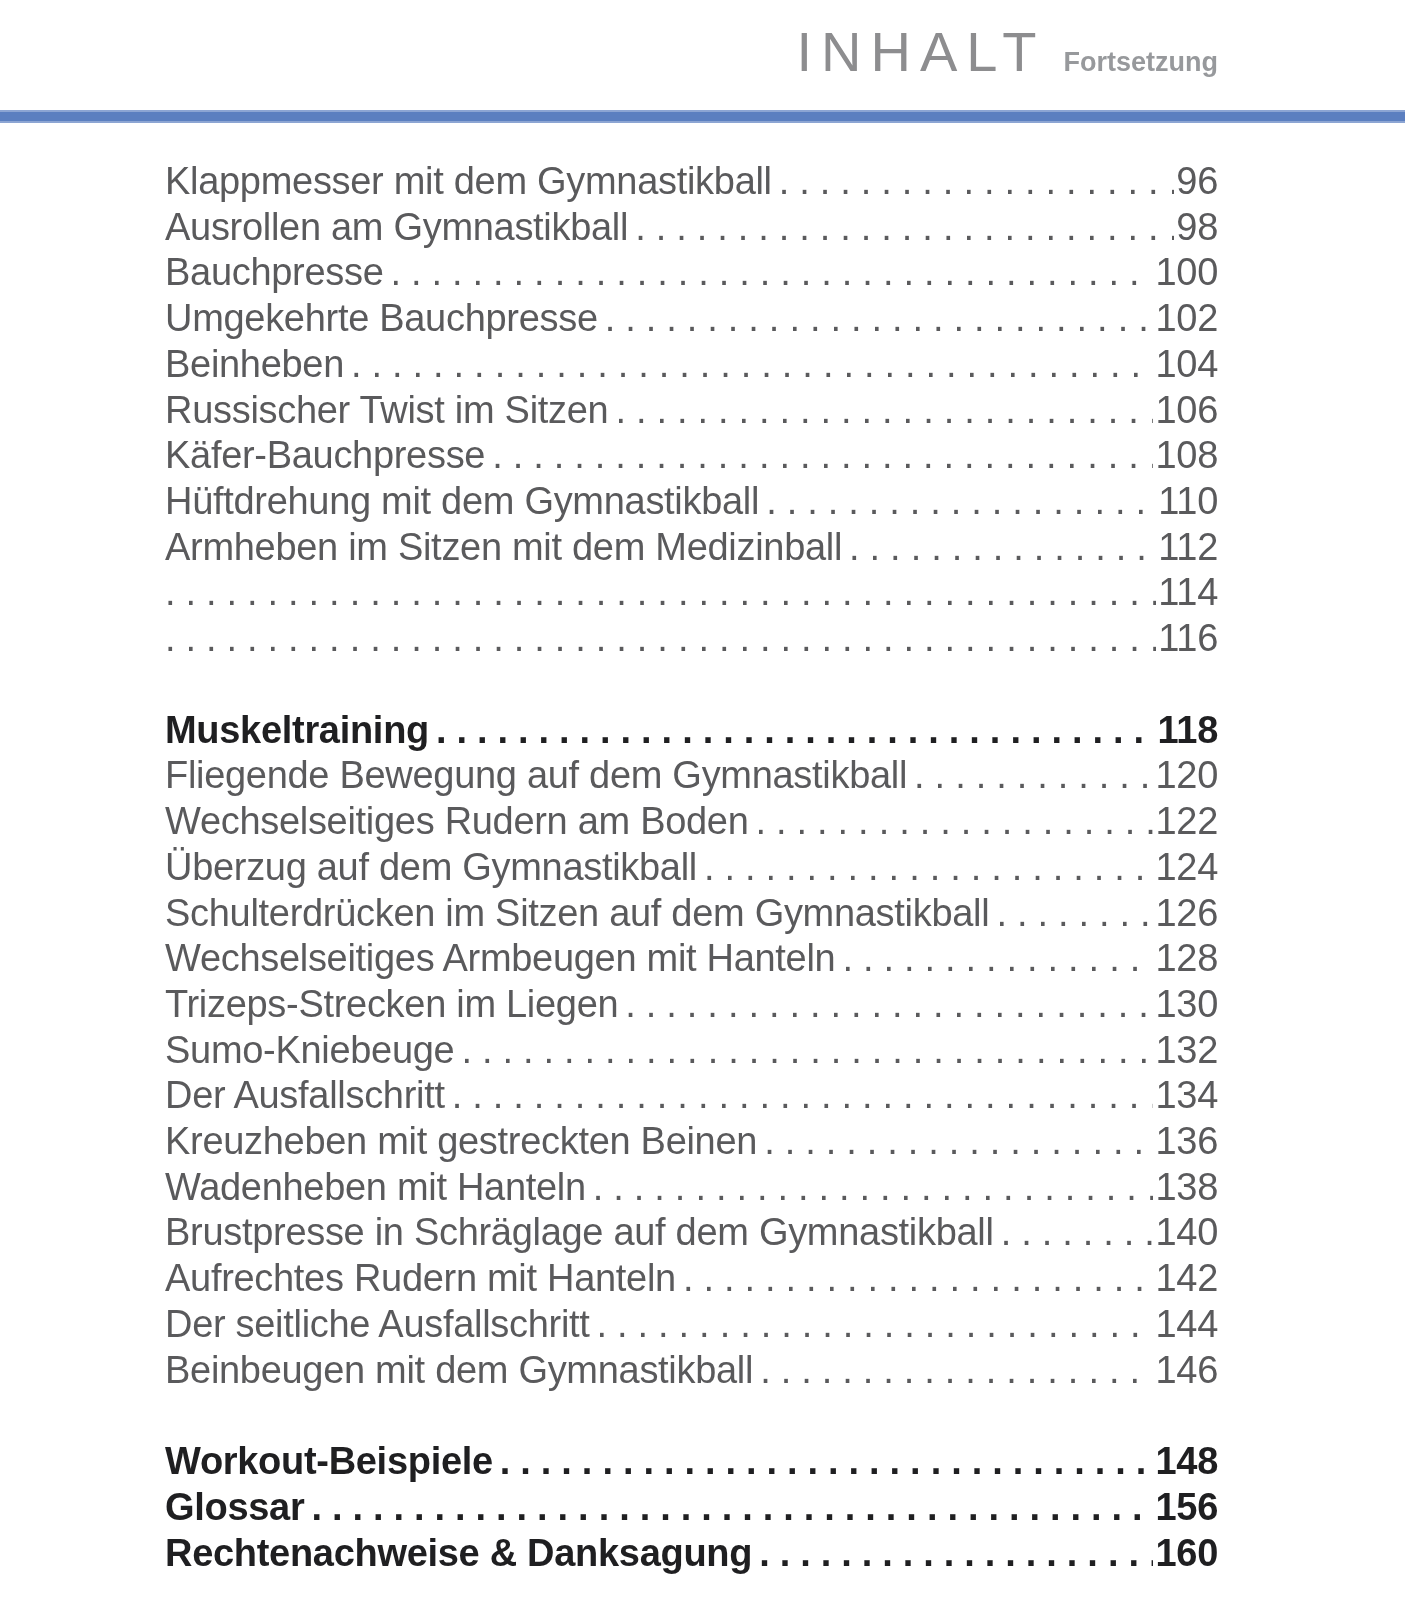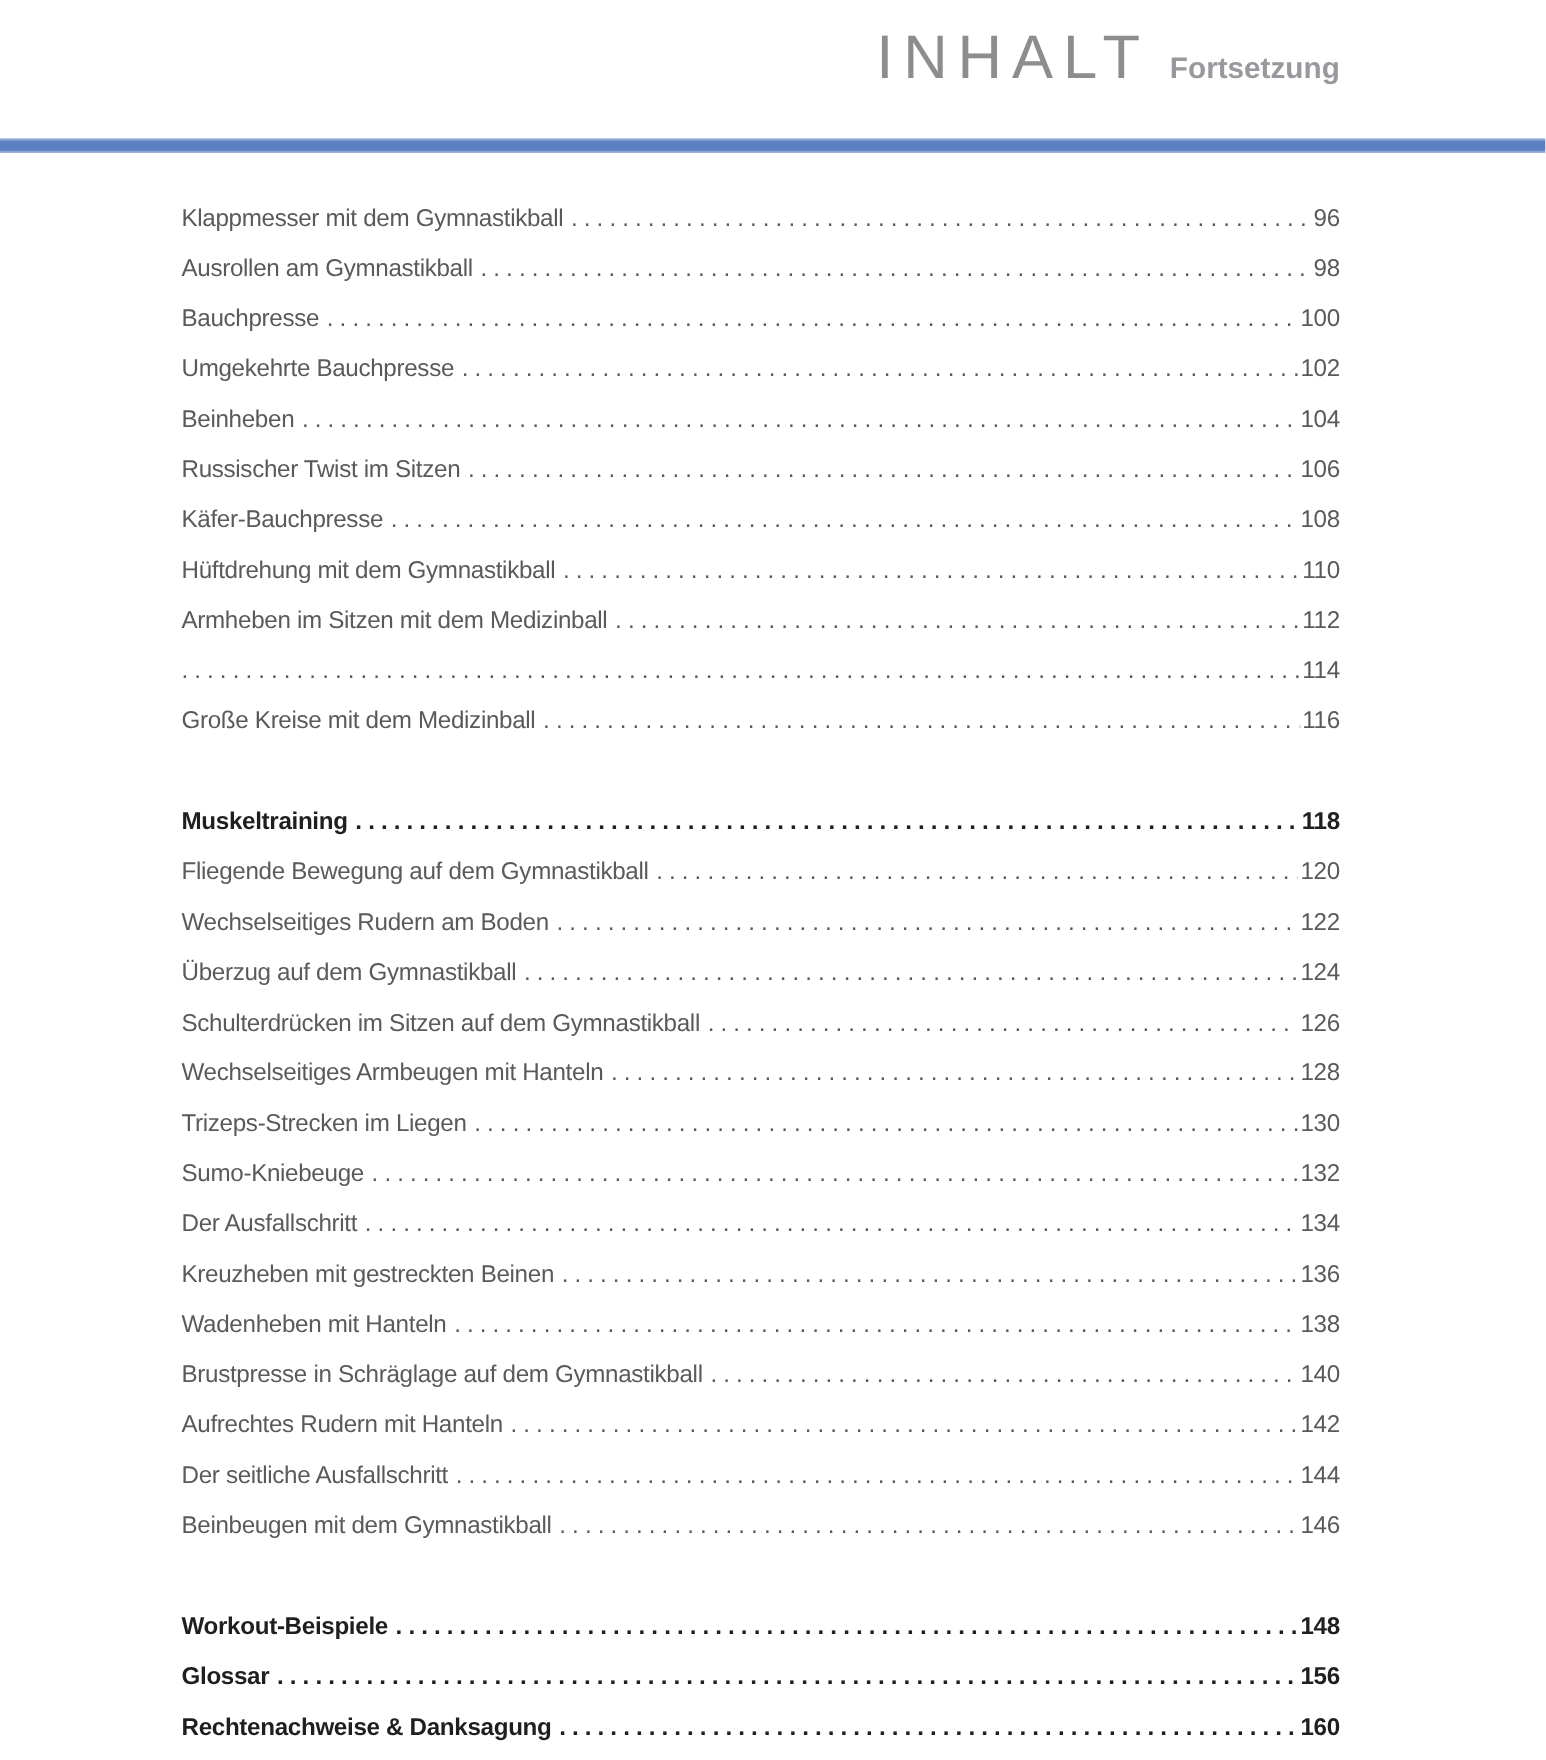--- a/index.html
+++ b/index.html
@@ -11,21 +11,21 @@
   }
   *{box-sizing:border-box;}
   html,body{
     margin:0;padding:0;
     width:1405px;height:1600px;
     background:#ffffff;
     overflow:hidden;
     font-family:"Liberation Sans", sans-serif;
   }
   .page-header{
-    height:126px;
+    height:110px;
     display:flex;
     align-items:baseline;
     justify-content:flex-end;
     padding:24px 187px 16px 0;
   }
   .page-title{
     margin:0;
     font-size:56px;
     font-weight:400;
     letter-spacing:9px;
@@ -48,21 +48,21 @@
   }
   .toc{
     padding:36px 187px 0 165px;
   }
   .toc-section{margin:0;}
   .toc-section + .toc-section{margin-top:46px;}
   .toc-row{
     display:flex;
     align-items:center;
     line-height:45.7px;
-    font-size:22px;
+    font-size:38px;
     letter-spacing:-0.3px;
     color:var(--body-text);
     white-space:nowrap;
   }
   .toc-row.bold{
     font-weight:700;
     color:var(--strong-text);
   }
   .toc-label{
     flex:0 0 auto;
@@ -133,21 +133,20 @@
       <div class="toc-row">
         <span class="toc-label">Armheben im Sitzen mit dem Medizinball</span>
         <span class="toc-leader">. . . . . . . . . . . . . . . . . . . . . . . . . . . . . . . . . . . . . . . . . . . . . . . . . . . . . . . . . . . . . . . . . . . . . . . . . . . . . . . . . . . . . . . . . . . . . . . . . . . . . . . . . . . . . . . . . . . . . . . . . . . . . . . . . . . . . . . . . . . . </span>
         <span class="toc-page">112</span>
       </div>
       <div class="toc-row">
         <span class="toc-leader">. . . . . . . . . . . . . . . . . . . . . . . . . . . . . . . . . . . . . . . . . . . . . . . . . . . . . . . . . . . . . . . . . . . . . . . . . . . . . . . . . . . . . . . . . . . . . . . . . . . . . . . . . . . . . . . . . . . . . . . . . . . . . . . . . . . . . . . . . . . . </span>
         <span class="toc-page">114</span>
       </div>
       <div class="toc-row">
-        <span class="toc-label">Große Kreise mit dem Medizinball</span>
         <span class="toc-leader">. . . . . . . . . . . . . . . . . . . . . . . . . . . . . . . . . . . . . . . . . . . . . . . . . . . . . . . . . . . . . . . . . . . . . . . . . . . . . . . . . . . . . . . . . . . . . . . . . . . . . . . . . . . . . . . . . . . . . . . . . . . . . . . . . . . . . . . . . . . . </span>
         <span class="toc-page">116</span>
       </div>
     </section>
     <section class="toc-section">
       <div class="toc-row bold">
         <span class="toc-label">Muskeltraining</span>
         <span class="toc-leader">. . . . . . . . . . . . . . . . . . . . . . . . . . . . . . . . . . . . . . . . . . . . . . . . . . . . . . . . . . . . . . . . . . . . . . . . . . . . . . . . . . . . . . . . . . . . . . . . . . . . . . . . . . . . . . . . . . . . . . . . . . . . . . . . . . . . . . . . . . . . </span>
         <span class="toc-page">118</span>
       </div>

